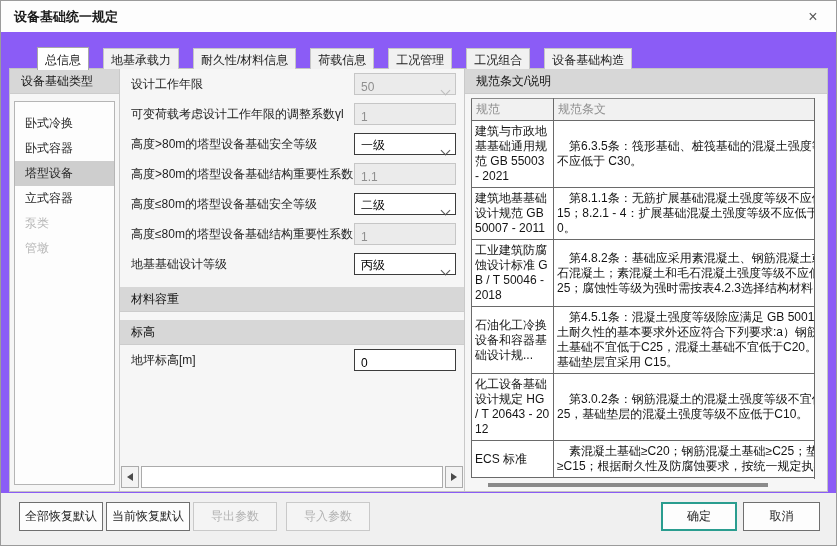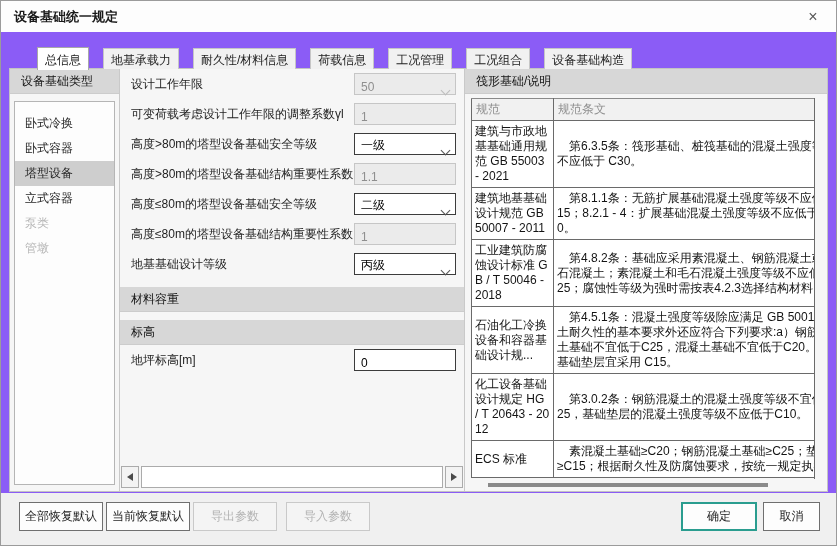--- a/index.html
+++ b/index.html
@@ -76,21 +76,21 @@
   
   .footer { position:absolute; left:0; right:0; bottom:0; height:52px; background:#f0f0f0;
             display:flex; align-items:center; padding:0 16px 6px 18px; }
   .btn { height:29px; font-size:12px; color:#1e1e1e; background:#fdfdfd;
          border:1px solid #6f6f6f; display:flex; align-items:center; justify-content:center; cursor:default; }
   .btn.left { width:84px; margin-right:3px; }
   .btn.disabled { color:#b3b3b3; border-color:#c9c9c9; background:#f4f4f4; }
   .btn.import { margin-left:6px; }
   .spacer { flex:1; }
   .btn.ok { width:76px; border:2px solid #2a9d8f; margin-right:6px; }
-  .btn.cancel { width:57px; }
+  .btn.cancel { width:77px; }
 </style>
 </head>
 <body>
 
 <div class="dialog">
 
   <div class="titlebar">
     <span class="title">设备基础统一规定</span>
     <span class="close-btn">×</span>
   </div>
@@ -191,21 +191,21 @@
             <span class="tri-l"></span>
           </div>
         <div class="hs-thumb"></div>
         <div class="hs-btn">
             <span class="tri-r"></span>
           </div>
       </div>
     </div>
 
     <div class="rules-panel">
-      <div class="band">筏形基础/说明</div>
+      <div class="band">规范条文/说明</div>
       <div class="rules-viewport">
         <table class="rules">
           <colgroup>
               <col style="width:82px">
               <col style="width:296px">
             </colgroup>
           <thead>
             <tr>
               <th>规范</th>
               <th>规范条文</th>

